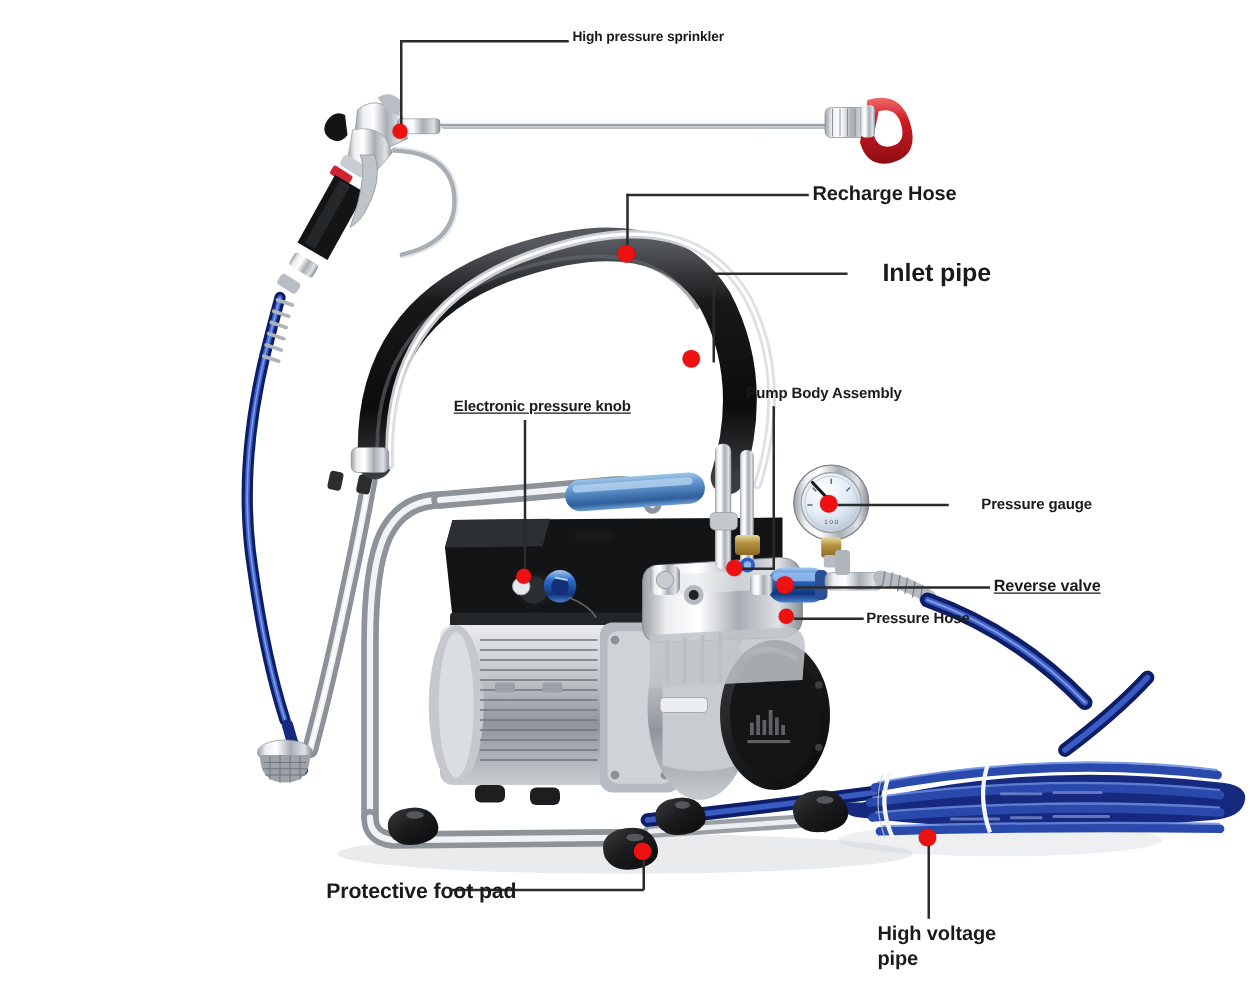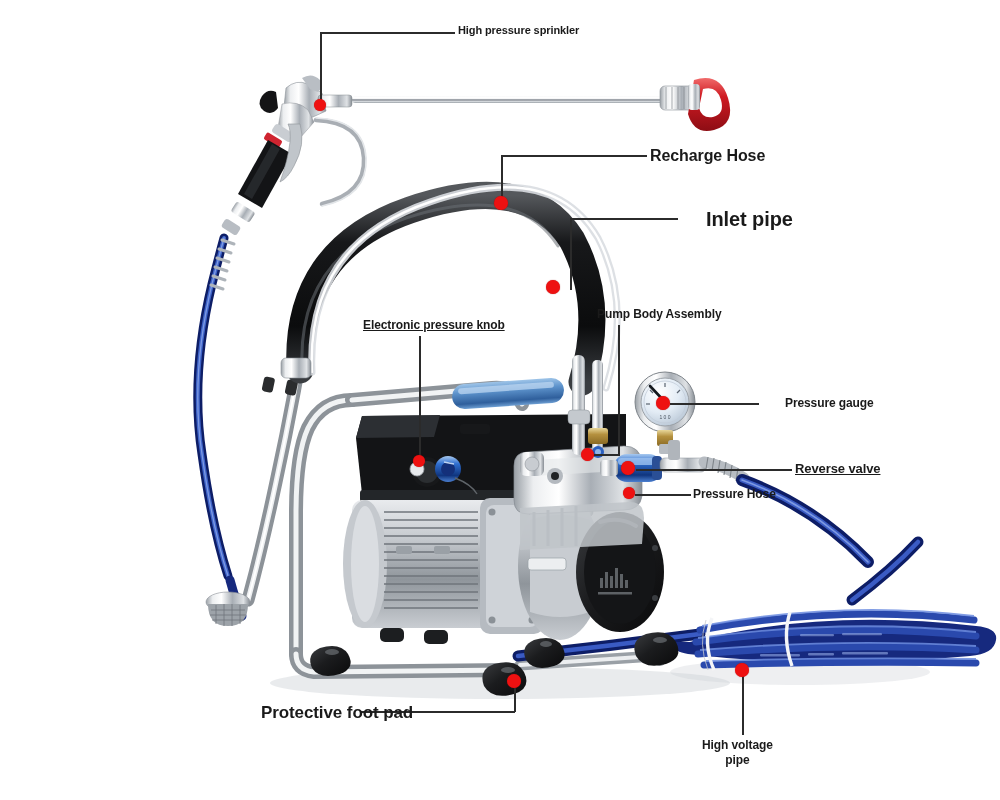--- a/index.html
+++ b/index.html
@@ -451,16 +451,16 @@
   <div class="dot" style="left:623px;top:487px;width:12px;height:12px;"></div>
   <div class="lbl" style="left:693px;top:487px;font-size:12px;">Pressure Hose</div>
 
   <div class="leader h" style="left:360px;top:711px;width:155px;"></div>
   <div class="leader v" style="left:514px;top:686px;height:26px;"></div>
   <div class="dot" style="left:507px;top:674px;width:14px;height:14px;"></div>
   <div class="lbl" style="left:261px;top:702px;font-size:17px;">Protective foot pad</div>
 
   <div class="leader v" style="left:742px;top:670px;height:65px;"></div>
   <div class="dot" style="left:735px;top:663px;width:14px;height:14px;"></div>
-  <div class="lbl" style="left:702px;top:738px;font-size:12px;text-align:center;">High voltage
+  <div class="lbl" style="left:702px;top:738px;font-size:16px;">High voltage
 pipe</div>
 
 </div>
 
 </body></html>

